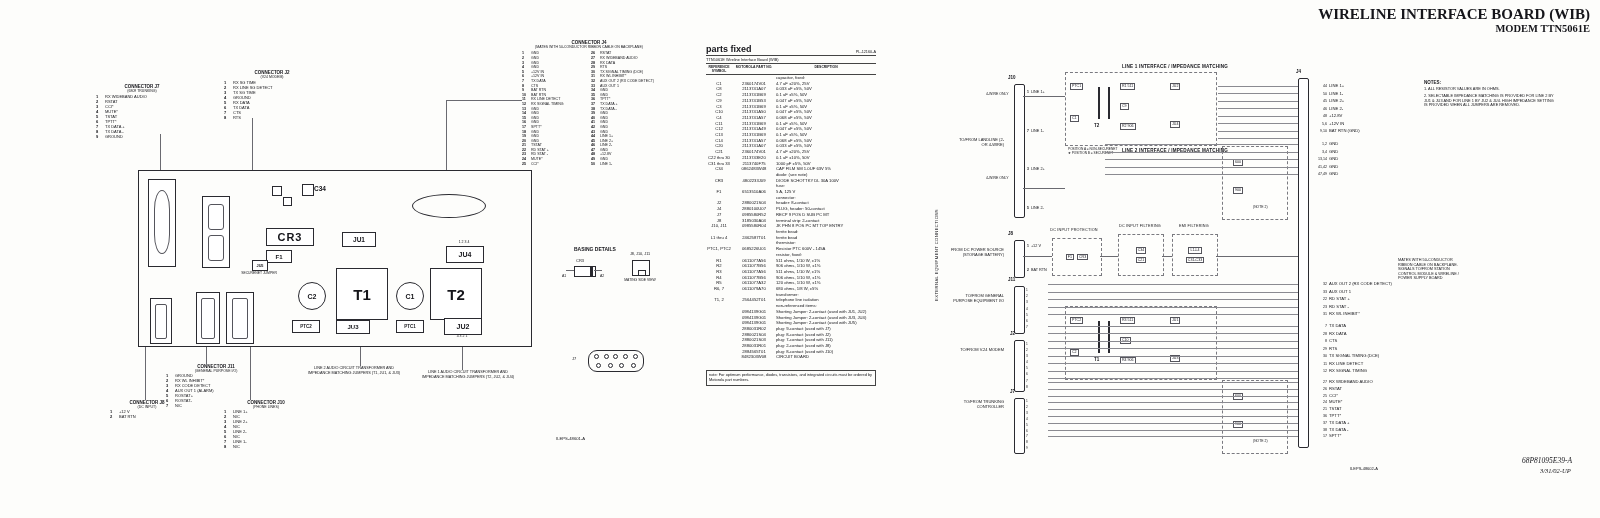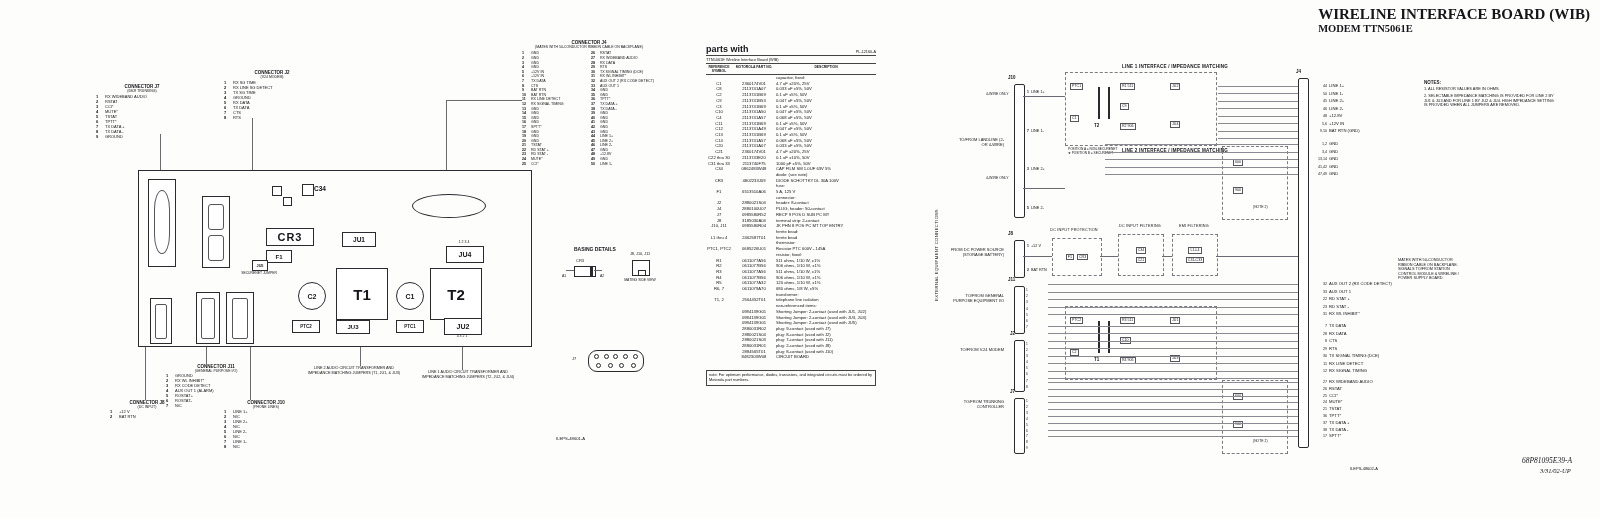--- a/index.html
+++ b/index.html
@@ -46,21 +46,21 @@
   .sidelbl{font-size:4px;line-height:4.6px;text-align:right}
   .xfmr{border-left:2px solid #2a2a30;border-right:2px solid #2a2a30}
   .dot{width:3px;height:3px;border:1px solid #2a2a30;border-radius:50%;background:#fff}
   .notes-item{font-size:3.9px;line-height:4.8px;margin-bottom:2px}
 </style>
 </head>
 <body>
 
 <div id="canvas">
 
-  <div class="abs" style="right:10px;top:6px;">
+  <div class="abs" style="right:10px;top:6px;text-align:right">
     <div class="serif" style="font-size:15px;font-weight:bold">WIRELINE INTERFACE BOARD (WIB)</div>
     <div class="serif" style="font-size:10.5px;font-weight:bold">MODEM TTN5061E</div>
   </div>
 
   <div class="abs callout" style="left:96px;top:84px;width:92px">
     <div class="ct">CONNECTOR J7</div>
     <div class="cs">(6809 TRUNKING)</div>
     <div class="pinlist" style="margin-top:2px">
 
         <div class="pinrow">
@@ -640,21 +640,21 @@
       <div class="dot"></div>
         <div class="dot"></div>
         <div class="dot"></div>
         <div class="dot"></div>
     </div>
   </div>
   <div class="abs" style="left:556px;top:436px;font-size:4.2px">ILEPS-48601-A</div>
 
   <div class="abs" style="left:706px;top:44px;width:170px">
     <div style="display:flex;justify-content:space-between;align-items:flex-end;border-bottom:1px solid #444;padding-bottom:1px">
-      <span style="font-size:9px;font-weight:bold">parts with</span>
+      <span style="font-size:9px;font-weight:bold">parts fixed</span>
       <span style="font-size:3.8px">PL-12160-A</span>
     </div>
     <div style="font-size:3.9px;line-height:5px;border-bottom:1px solid #444;padding:1px 0">TTN5061E Wireline Interface Board (WIB)</div>
     <div class="phead">
       <span>REFERENCE SYMBOL</span>
       <span>MOTOROLA PART NO.</span>
       <span>DESCRIPTION</span>
     </div>
     <div>
 

